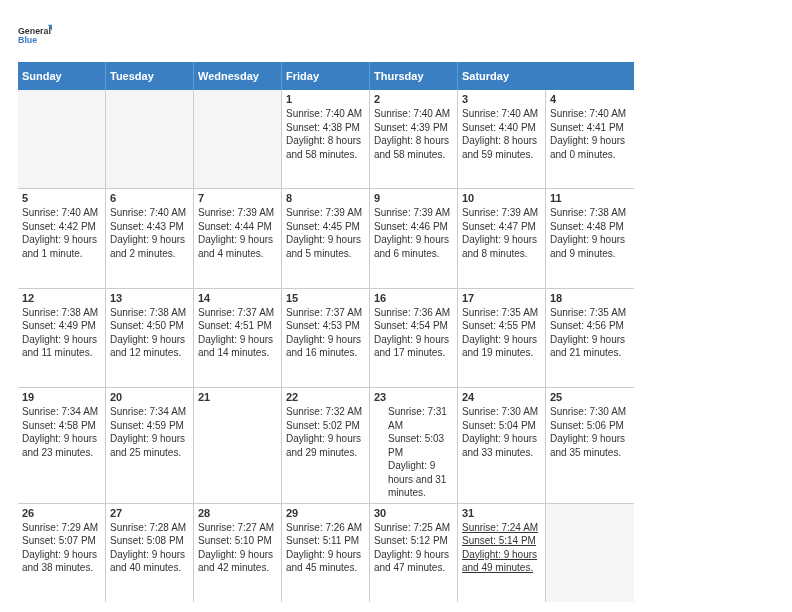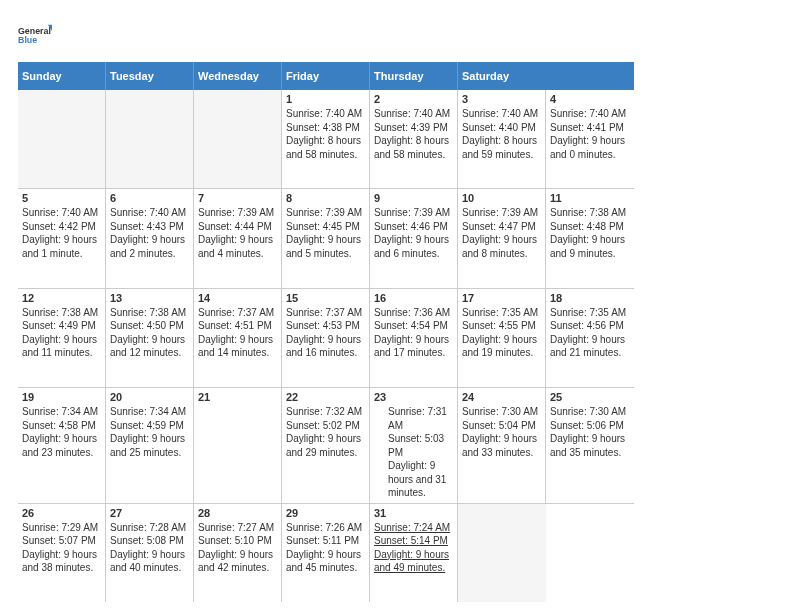--- a/index.html
+++ b/index.html
@@ -309,20 +309,26 @@
 Sunset: 5:10 PM
 Daylight: 9 hours and 42 minutes.</div>
           </div>
           <div class="cal-cell">
             <div class="day-number">29</div>
             <div class="day-info" style="white-space: pre-line;">Sunrise: 7:26 AM
 Sunset: 5:11 PM
 Daylight: 9 hours and 45 minutes.</div>
           </div>
           <div class="cal-cell">
+            <div class="day-number">30</div>
+            <div class="day-info" style="white-space: pre-line;">Sunrise: 7:25 AM
+Sunset: 5:12 PM
+Daylight: 9 hours and 47 minutes.</div>
+          </div>
+          <div class="cal-cell">
             <div class="day-number">31</div>
             <div class="day-info" style="white-space: pre-line; text-decoration: underline;">Sunrise: 7:24 AM
 Sunset: 5:14 PM
 Daylight: 9 hours and 49 minutes.</div>
           </div>
           <div class="cal-cell empty"></div>
         </div>
       </div>
   </div>
 </div>

